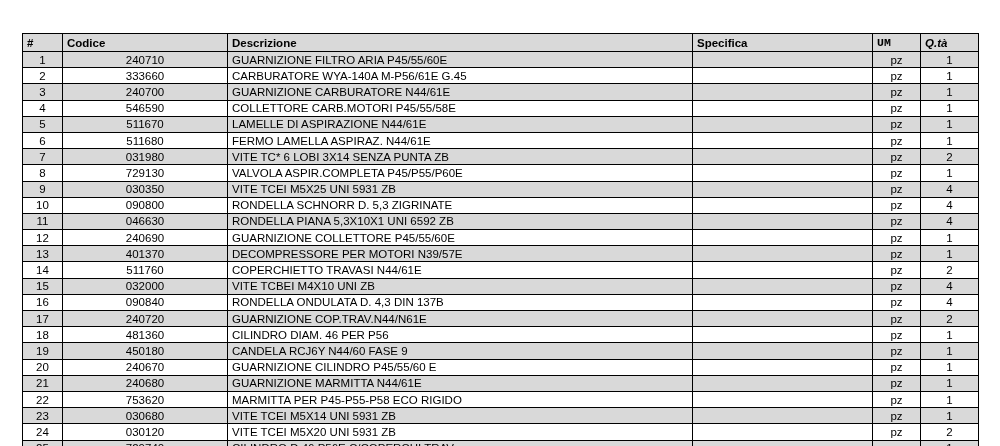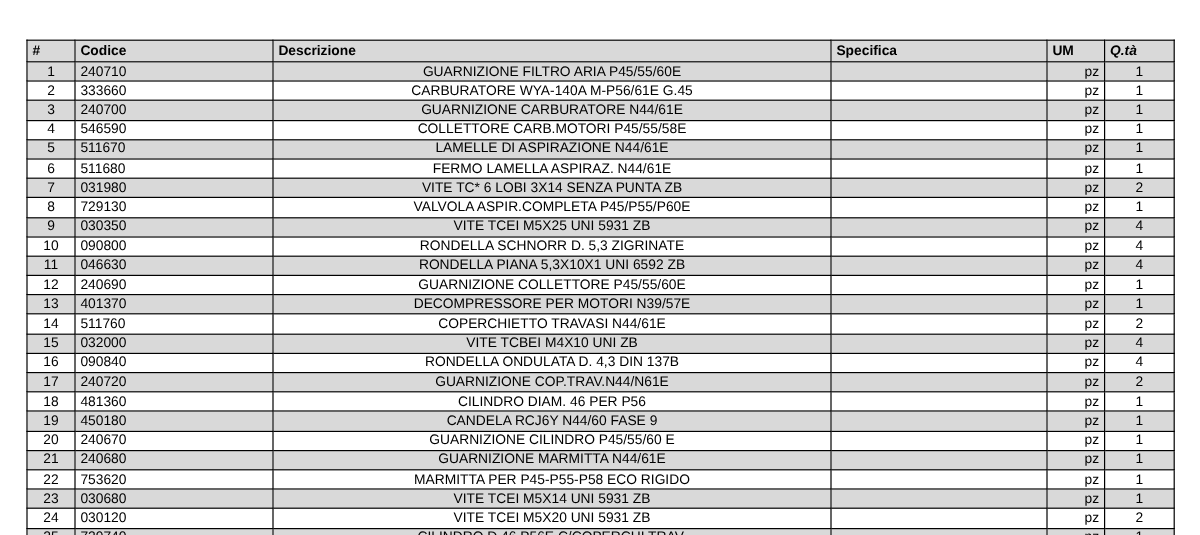--- a/index.html
+++ b/index.html
@@ -49,28 +49,28 @@
     overflow: hidden;
   }
   table.parts thead th {
     background: #d9d9d9;
     font-weight: bold;
     font-size: 11.5px;
     height: 17px;
     text-align: left;
   }
   thead th.th-num { text-align: center; }
-  thead th.th-um  { text-align: center; }
+  thead th.th-um  { text-align: center; font-family: Liberation Mono, monospace; }
   thead th.th-qty { text-align: center; font-style: italic; }
 
   td.cell-num  { text-align: center; }
-  td.cell-code { text-align: left; }
-  td.cell-desc { text-align: center; }
+  td.cell-code { text-align: center; }
+  td.cell-desc { text-align: left; }
   td.cell-spec { text-align: left; }
-  td.cell-um   { text-align: right; }
+  td.cell-um   { text-align: center; }
   td.cell-qty  { text-align: center; }
 
   tr.row-alt td { background: #d9d9d9; }
   tr.row-plain td { background: #ffffff; }
 </style>
 </head>
 <body>
 
 <div class="page">
   <div class="table-wrap">

